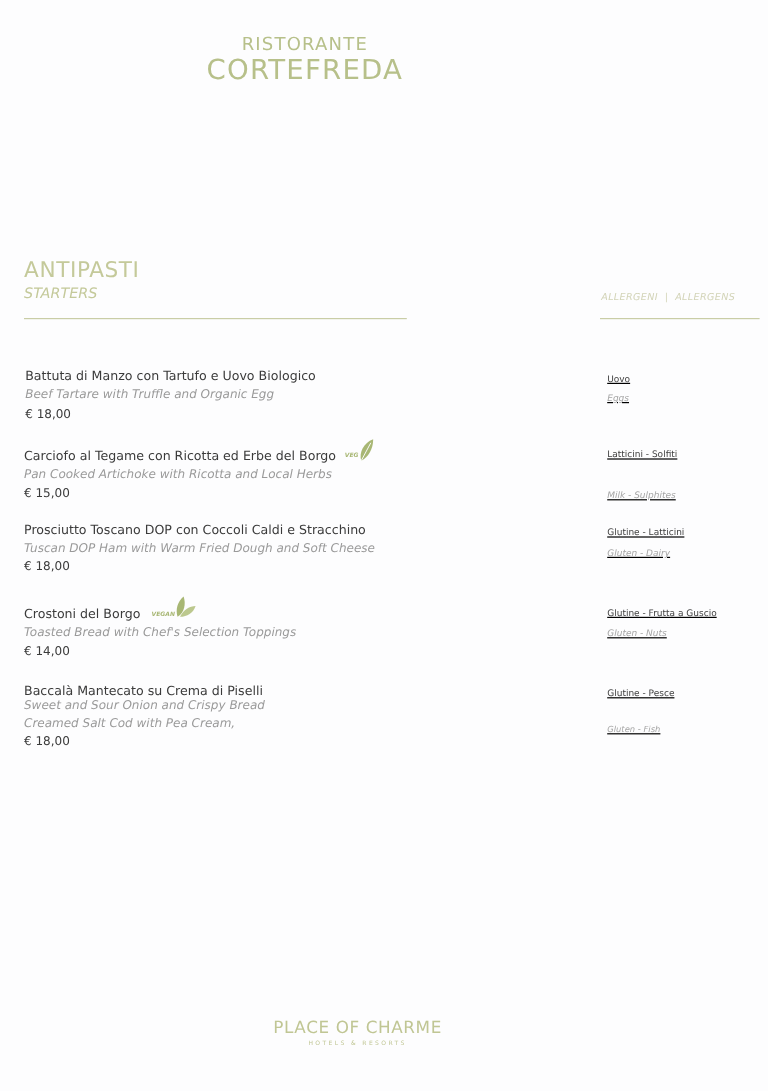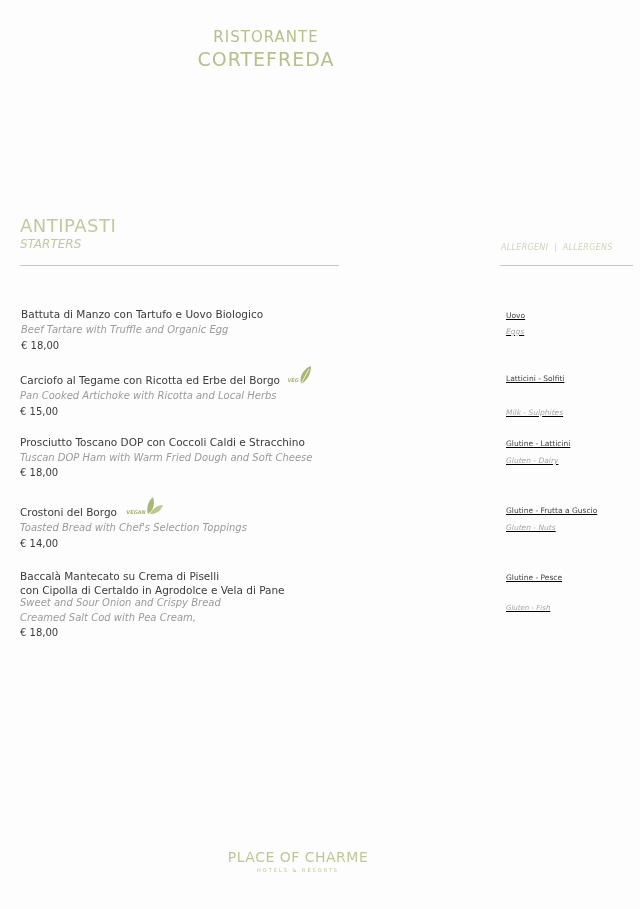--- a/index.html
+++ b/index.html
@@ -5,24 +5,24 @@
     html, body { margin: 0; padding: 0; }
     body {
       width: 640px; height: 909px;
       background: #fdfdfe;
       font-family: "DejaVu Sans", sans-serif;
       position: relative;
       overflow: hidden;
     }
     .logo {
       position: absolute; left: 0; width: 508px; top: 28px;
-      text-align: center; color: #b7c08a; padding-left: 12px;
+      text-align: center; color: #b7c08a;
     }
     .logo .l1 { font-size: 15px; letter-spacing: 1px; line-height: 18px; }
-    .logo .l2 { font-size: 19px; letter-spacing: 1px; line-height: 26px; }
+    .logo .l2 { font-size: 23px; letter-spacing: 1px; line-height: 26px; }
 
     .section-title {
       position: absolute; left: 20px; top: 216px;
       color: #c4c99a; font-size: 18px; letter-spacing: 0.5px; line-height: 20px;
     }
     .section-sub {
       position: absolute; left: 20px; top: 237px;
       color: #c4c99a; font-size: 12px; font-style: italic; line-height: 14px;
     }
     .rule-left {
@@ -130,21 +130,20 @@
   <div class="desc" style="margin-top:3px;">Toasted Bread with Chef's Selection Toppings</div>
   <div class="price" style="margin-top:3px;">€ 14,00</div>
 </div>
 <div class="allergen" style="top:506px;">
   <div class="it">Glutine - Frutta a Guscio</div>
   <div class="en" style="margin-top:7px;">Gluten - Nuts</div>
 </div>
 
 <div class="item" style="top:569px;">
   <div class="name">Baccalà Mantecato su Crema di Piselli</div>
-  <div class="name">con Cipolla di Certaldo in Agrodolce e Vela di Pane</div>
   <div class="desc">Sweet and Sour Onion and Crispy Bread</div>
   <div class="desc" style="margin-top:3px;">Creamed Salt Cod with Pea Cream,</div>
   <div class="price" style="margin-top:2px;">€ 18,00</div>
 </div>
 <div class="allergen" style="top:573px;">
   <div class="it">Glutine - Pesce</div>
   <div class="en" style="margin-top:20px; font-size:7px;">Gluten - Fish</div>
 </div>
 
 <div class="footer">

